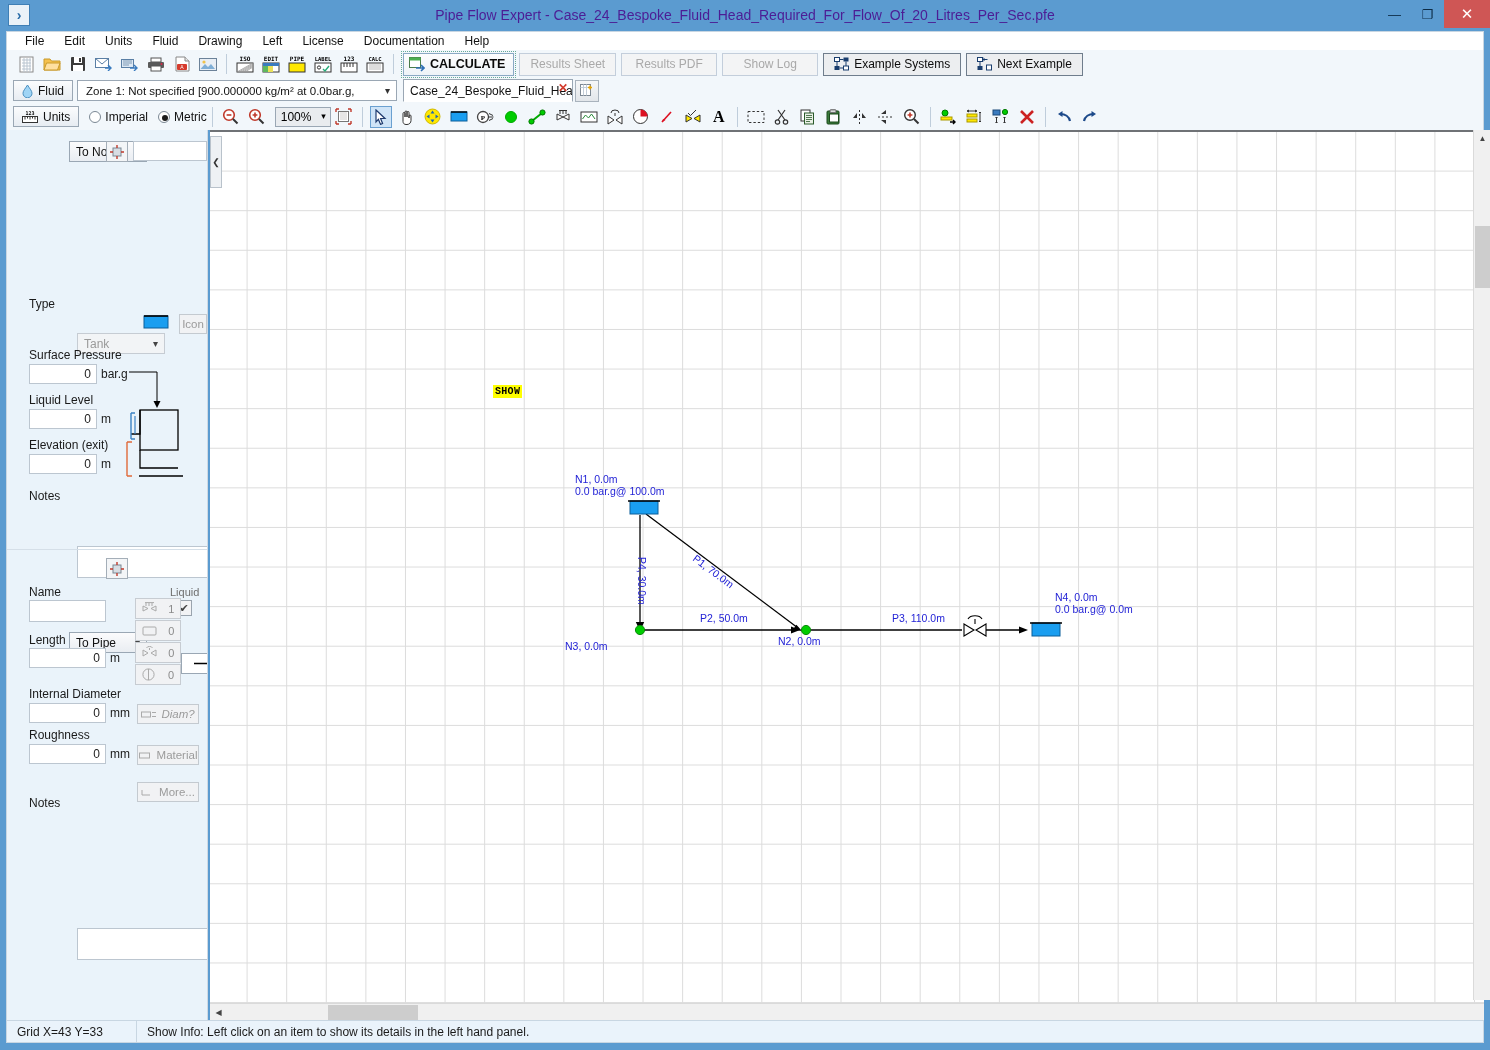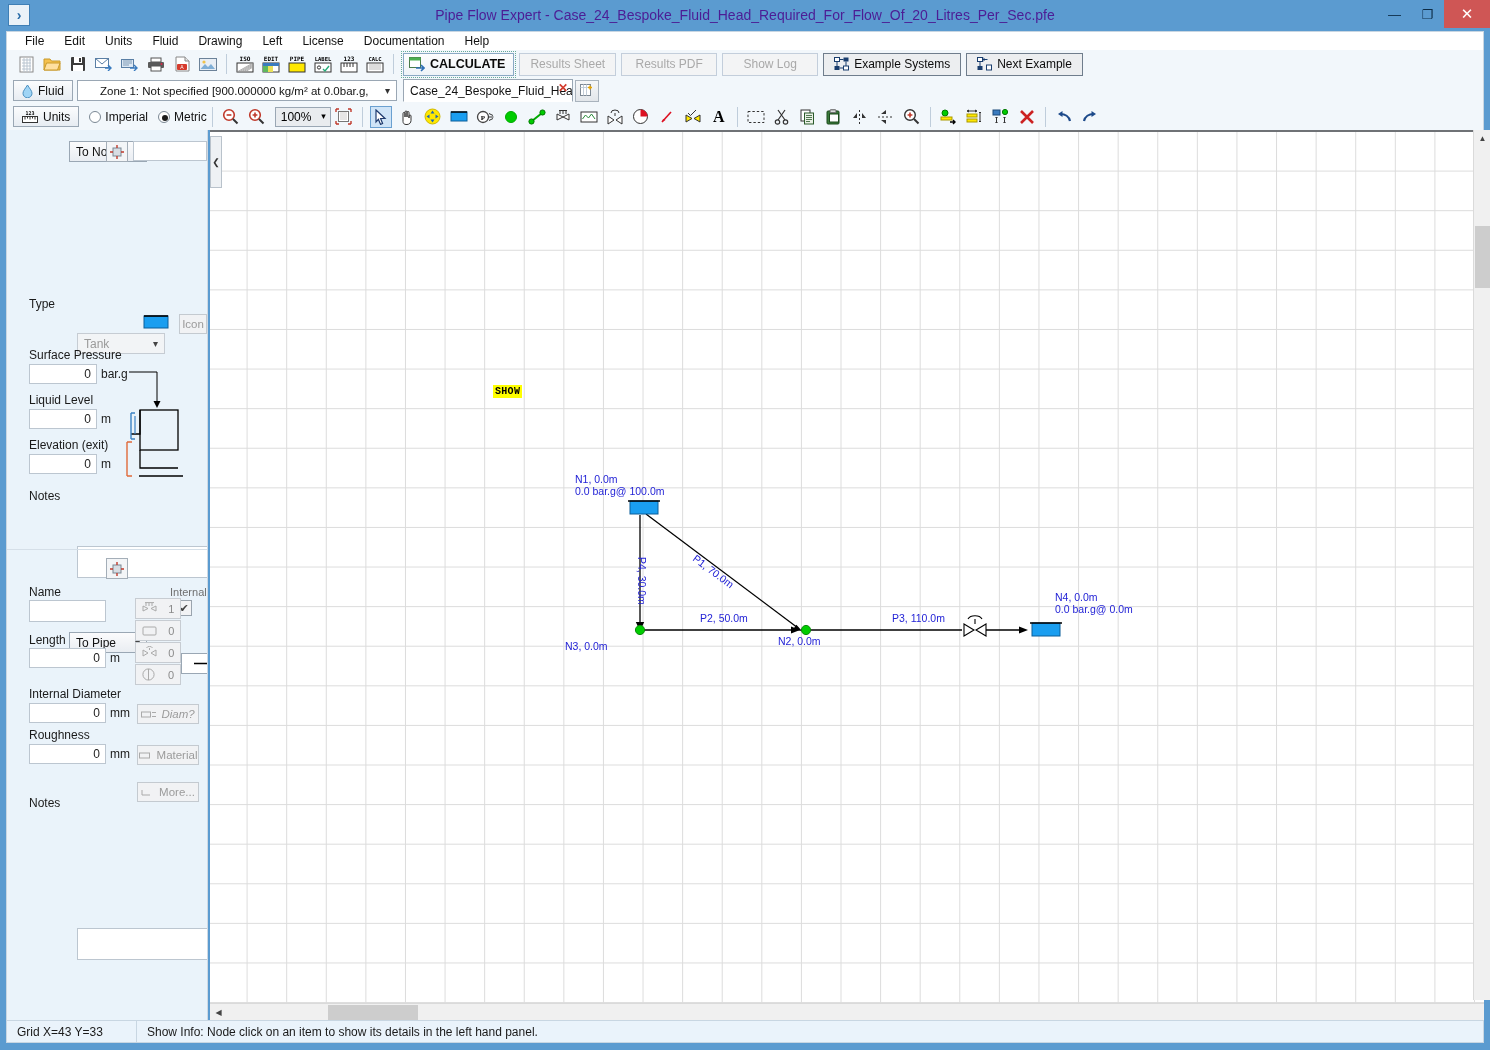--- a/index.html
+++ b/index.html
@@ -81,21 +81,21 @@
   .flatbtn.enabled { border:1px solid #6f7d8c; background:#eceef0; color:#0c0c0c; }
 
   .fluid-btn, .units-btn {
     height:21px; display:flex; align-items:center; gap:5px; padding:0 8px;
     border:1px solid #9aa7b4; background:linear-gradient(#fbfcfd,#e7ecf2);
     font-size:12px; color:#111;
   }
   .zonesel {
     height:21px; width:320px; margin-left:4px; background:#fff;
     border:1px solid #9aa7b4; display:flex; align-items:center;
-    padding-left:22px; font-size:11.5px; color:#111; position:relative;
+    padding-left:8px; font-size:11.5px; color:#111; position:relative;
   }
   .zonesel .caret { position:absolute; right:6px; top:4px; font-size:10px; color:#333; }
 
   .doctab {
     height:23px; margin-left:6px; padding:0 20px 0 6px; background:#fff;
     border:1px solid #9aa7b4; border-bottom-color:#fff;
     display:flex; align-items:center; font-size:12px; color:#111; position:relative;
     max-width:170px; overflow:hidden; white-space:nowrap;
   }
   .doctab .xclose { position:absolute; right:4px; top:1px; color:#d43c2e; font-weight:bold; font-size:12px; }
@@ -742,21 +742,21 @@
     <div class="linesel lp-row" style="left:126px; top:428px;">
       <svg width="36" height="3" viewBox="0 0 36 3">
           <path d="M1 1.5h34" stroke="#000" stroke-width="1.6"></path>
         </svg>
       <span class="caret">▾</span>
     </div>
 
     <div class="lbl lp-row" style="left:22px; top:455px;">Name</div>
     <div class="txtin blank lp-row" style="left:22px; top:470px; width:77px; height:22px;"></div>
 
-    <div class="lbl lp-row" style="left:163px; top:456px; font-size:11px; color:#6f6f6f;">Internal</div>
+    <div class="lbl lp-row" style="left:163px; top:456px; font-size:11px; color:#6f6f6f;">Liquid</div>
     <div class="chk lp-row" style="left:169px; top:470px;">✔</div>
 
     <div class="cntbtn lp-row" style="left:128px; top:468px;">
       <svg width="15" height="13" viewBox="0 0 15 13">
           <path d="M1 4l5 2.5-5 2.5zM14 4L9 6.5l5 2.5z" fill="none" stroke="#aaa"></path>
           <path d="M4 1v3M7 1v3M10 1v3M3 0.6h9" stroke="#aaa"></path>
         </svg>
       <span>1</span>
     </div>
     <div class="cntbtn lp-row" style="left:128px; top:490px;">
@@ -882,16 +882,16 @@
     <div class="thumb"></div>
   </div>
 
   <div class="hscroll">
     <div class="arrow">◀</div>
     <div class="thumb"></div>
   </div>
 
   <div class="statusbar">
     <div class="status-cell first">Grid  X=43  Y=33</div>
-    <div class="status-cell">Show Info: Node click on an item to show its details in the left hand panel.</div>
+    <div class="status-cell">Show Info: Left click on an item to show its details in the left hand panel.</div>
   </div>
 
 </div>
 
 </body></html>

